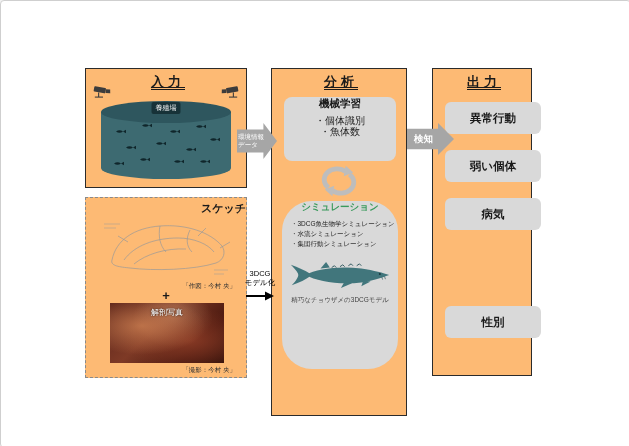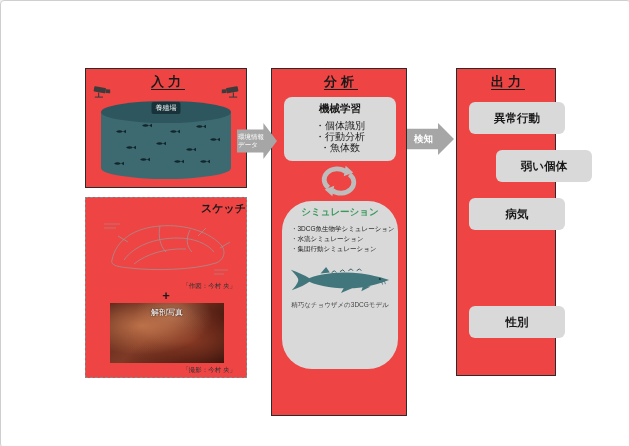--- a/index.html
+++ b/index.html
@@ -1,25 +1,25 @@
 <!DOCTYPE html>
 <html><head>
 <meta charset="utf-8">
 <style>
   html,body { margin:0; padding:0; background:#f2f2f2; }
   .canvas {
     position:relative; width:629px; height:446px; margin:0 auto;
     background:#ffffff; border:1px solid #cfcfcf; border-radius:4px;
     font-family:"Liberation Sans", sans-serif; color:#1a1a1a; overflow:hidden;
   }
-  .box { position:absolute; background:#ef4444; border:1px solid #2b2b2b; box-sizing:border-box; }
+  .box { position:absolute; background:#fdba74; border:1px solid #2b2b2b; box-sizing:border-box;text-decoration:underline; }
   .input-box   { left:84px;  top:67px;  width:162px; height:120px; }
   .dashed-box  { left:84px;  top:196px; width:162px; height:181px; border:1px dashed #8a8a8a; }
   .analysis-box{ left:270px; top:67px;  width:136px; height:348px; }
-  .output-box  { left:455px; top:67px;  width:100px; height:308px; }
+  .output-box  { left:431px; top:67px;  width:100px; height:308px; }
 
   .col-title {
     margin:0; padding-top:4px; text-align:center;
     font-size:13px; font-weight:bold; letter-spacing:4px; text-indent:4px;
     text-decoration:underline; text-underline-offset:3px;
   }
 
   
   .camera { position:absolute; top:15px; width:20px; height:16px; }
   .cam-left  { left:7px; }
@@ -65,21 +65,21 @@
   .block-arrow span { display:block; padding-right:30%; line-height:1.3; }
   .arrow-env    { left:236px; top:122px; width:40px; height:36px; font-size:6.5px; }
   .arrow-detect { left:406px; top:122px; width:47px; height:32px; font-size:9.5px; font-weight:bold; }
 
   .ml { white-space:pre-line; }
 
   
   .gray-panel { position:absolute; background:#d9d9d9; border-radius:8px; box-sizing:border-box; }
   .ml-panel  { left:12px; top:28px;  width:112px; height:64px; }
   .sim-panel { left:10px; top:132px; width:116px; height:168px;border-radius:30px; }
-  .panel-title { text-align:center; font-weight:bold; font-size:10.5px; padding-top:5px; }
+  .panel-title { text-align:center; font-weight:bold; font-size:10.5px; }
   .sim-title { font-size:9.5px; color:#3a9a5c; }
   .panel-list { list-style:none; margin:4px 0 0; padding:0; text-align:center; }
   .panel-list li { font-size:10px; line-height:11px; color:#222; }
   .sim-list { text-align:left; padding-left:9px; margin-top:5px; }
   .sim-list li { font-size:6.5px; line-height:10px; }
   .cycle { position:absolute; left:50%; transform:translateX(-50%); top:94px; width:38px; height:36px; }
   .cycle svg { width:100%; height:100%; display:block; }
   .sturgeon { margin:8px auto 0; width:102px; height:36px; }
   .sturgeon svg { width:100%; height:100%; display:block; }
   .sim-caption { text-align:center; font-size:6.5px; color:#444; margin-top:3px; }
@@ -91,21 +91,21 @@
   .modeling-arrow svg { width:100%; height:100%; display:block; }
 
   
   .out-item {
     position:absolute; left:12px; width:96px; background:#d9d9d9; border-radius:6px;
     display:flex; align-items:center; justify-content:center;
     font-weight:bold; font-size:11.5px; text-align:center; color:#1a1a1a;
     white-space:pre-line; line-height:1.25;
   }
   .out-1 { top:33px;  height:32px; }
-  .out-2 { top:81px;  height:32px;margin-left:27px; }
+  .out-2 { top:81px;  height:32px; }
   .out-3 { top:129px; height:32px; }
   .out-4 { top:177px; height:44px; }
   .out-5 { top:237px; height:32px; }
 </style>
 </head>
 <body>
 
 <div class="canvas">
 
   <section class="box input-box">
@@ -190,21 +190,20 @@
 データ</span>
   </div>
 
   <section class="box analysis-box">
     <h2 class="col-title">分析</h2>
 
     <div class="gray-panel ml-panel">
       <div class="panel-title">機械学習</div>
       <ul class="panel-list">
         <li>・個体識別</li>
-        <li>・行動分析</li>
         <li>・魚体数</li>
       </ul>
     </div>
 
     <div class="cycle">
       <svg viewBox="0 0 40 36">
         <g stroke="#bdbdbd" stroke-width="5" fill="none">
           <path d="M9 25 A12 10 0 0 1 27 8"></path>
           <path d="M31 11 A12 10 0 0 1 13 28"></path>
         </g>
@@ -231,20 +230,30 @@
           </g>
           <path d="M46 9 l3 -2 l2 2 m4 -1 l3 -2 l2 2 m4 -1 l3 -2 l2 2 m4 0 l3 -2 l2 2" stroke="#2c555c" stroke-width="1" fill="none"></path>
           <circle cx="98" cy="16" r="1.1" fill="#17333a"></circle>
           <path d="M100 19 l1 3 M103 18.5 l1 3" stroke="#2c555c" stroke-width="0.7"></path>
         </svg>
       </div>
       <div class="sim-caption">精巧なチョウザメの3DCGモデル</div>
     </div>
   </section>
 
+  <div class="modeling">
+    <span class="modeling-label ml">3DCG
+モデル化</span>
+    <span class="modeling-arrow">
+      <svg viewBox="0 0 28 10">
+        <line x1="0" y1="5" x2="20" y2="5" stroke="#000" stroke-width="2"></line>
+        <polygon points="19,0.5 28,5 19,9.5" fill="#000"></polygon>
+      </svg>
+    </span>
+  </div>
 
   <div class="block-arrow arrow-detect">
     <span>検知</span>
   </div>
 
   <section class="box output-box">
     <h2 class="col-title">出力</h2>
     <div class="out-item out-1">異常行動</div>
     <div class="out-item out-2">弱い個体</div>
     <div class="out-item out-3">病気</div>

